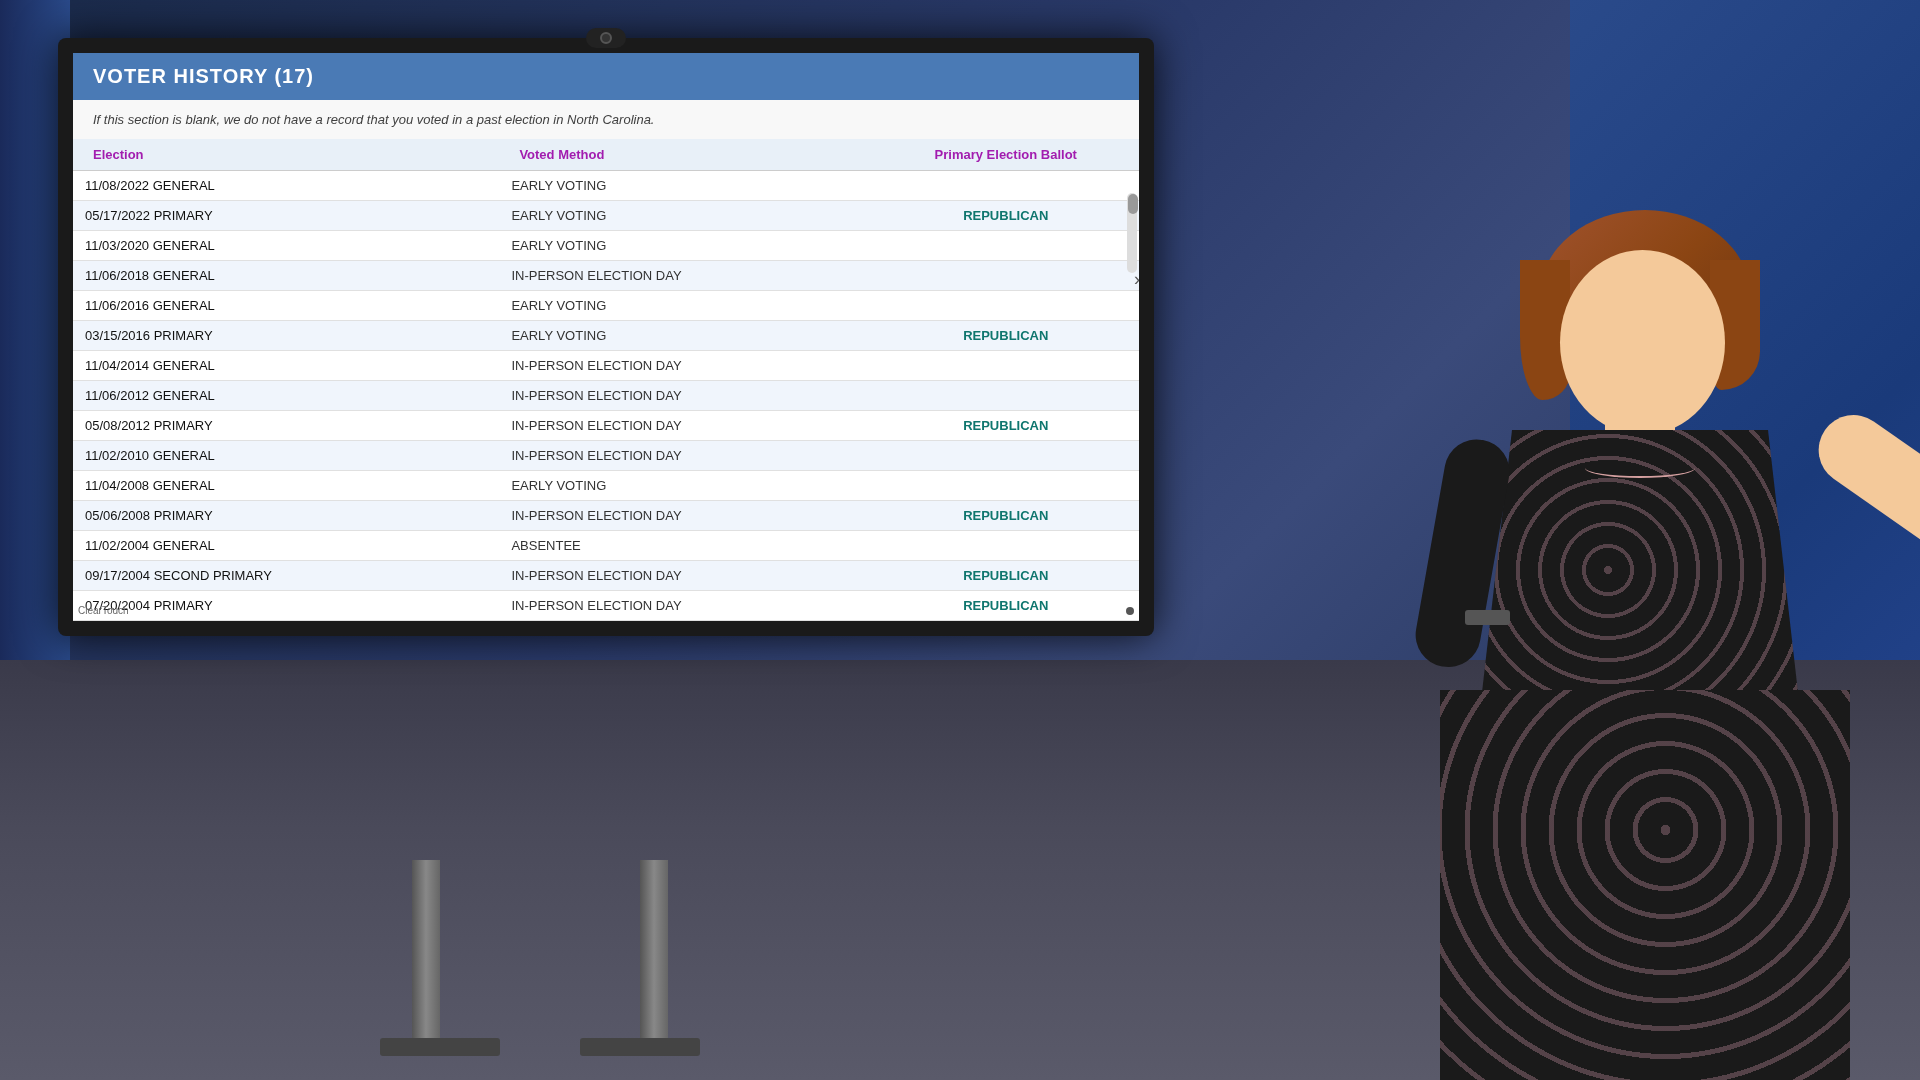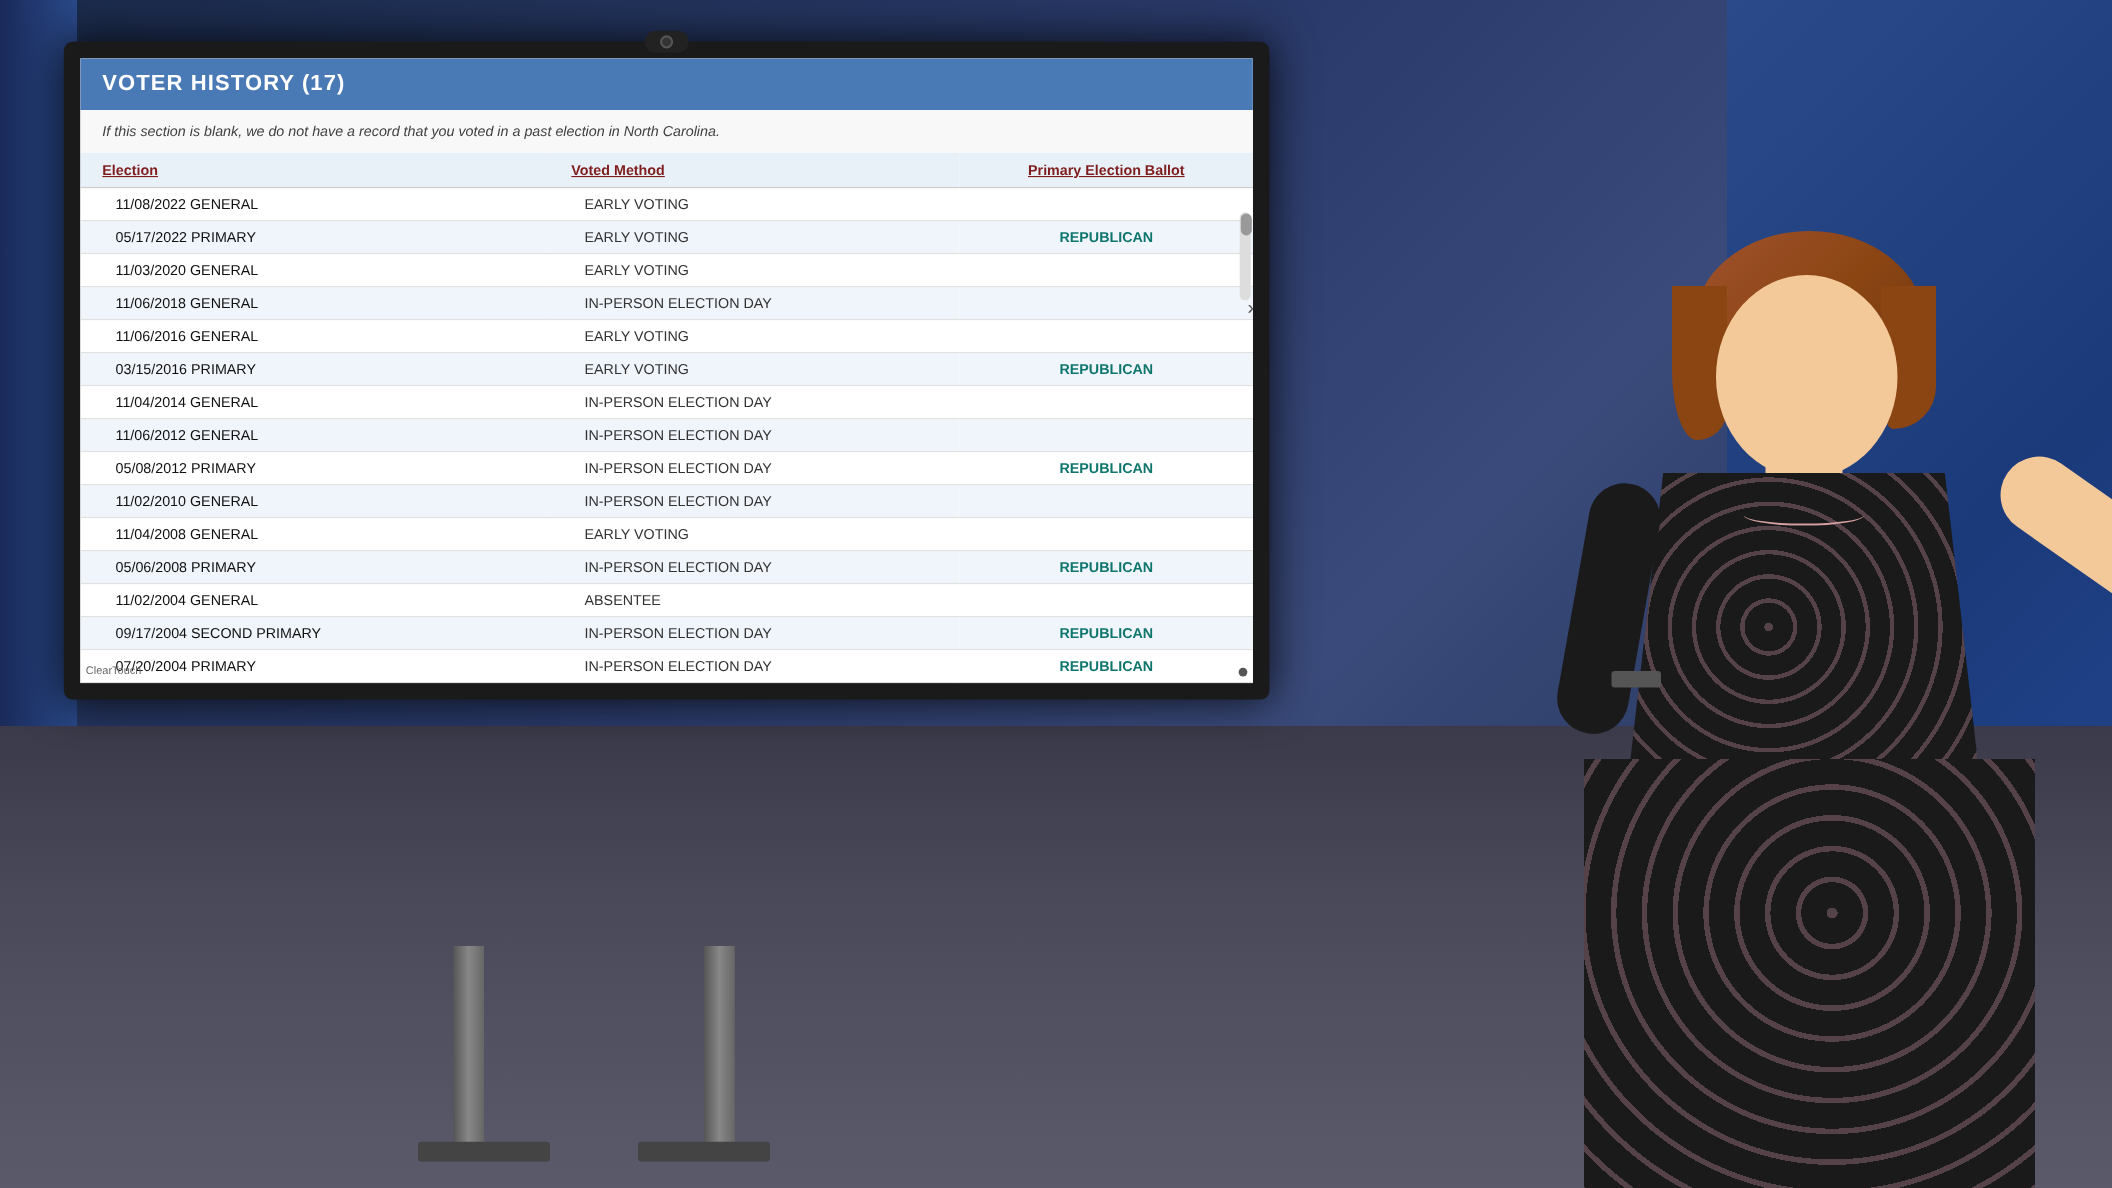--- a/index.html
+++ b/index.html
@@ -121,43 +121,42 @@
     }
 
     .voter-table thead tr {
       background: #e8f0f8;
     }
 
     .voter-table thead th {
       padding: 8px 20px;
       text-align: left;
       font-weight: bold;
-      color: #7f1d1d;
+      color: #a21caf;
       border-bottom: 1px solid #ccc;
-      text-decoration: underline;
     }
 
     .voter-table thead th.col-primary {
       text-align: center;
     }
 
     .voter-table tbody tr {
       border-bottom: 1px solid #e0e0e0;
     }
 
     .voter-table tbody tr:nth-child(even) {
       background: #f0f5fc;
     }
 
     .voter-table tbody tr:nth-child(odd) {
       background: #ffffff;
     }
 
     .voter-table tbody td {
-      padding: 7px 32px;
+      padding: 7px 12px;
       color: #222;
     }
 
     .voter-table tbody td.col-election {
       font-weight: 500;
       color: #111;
     }
 
     .voter-table tbody td.col-voted {
       color: #333;

